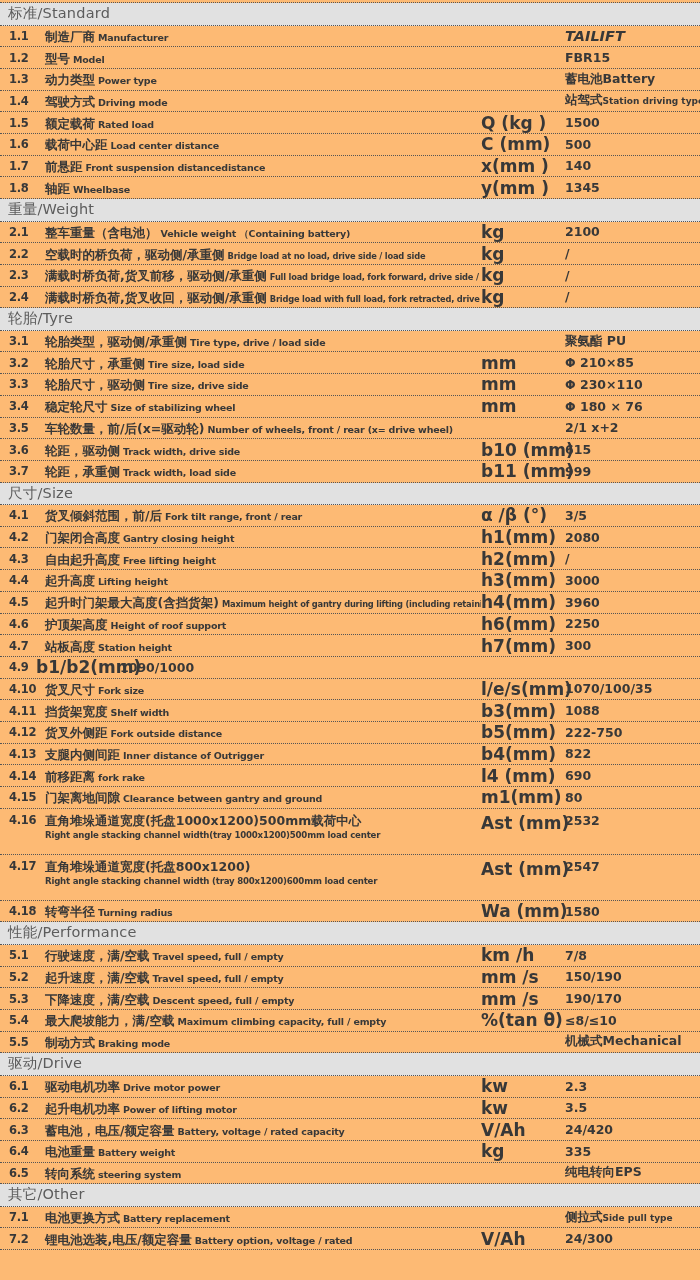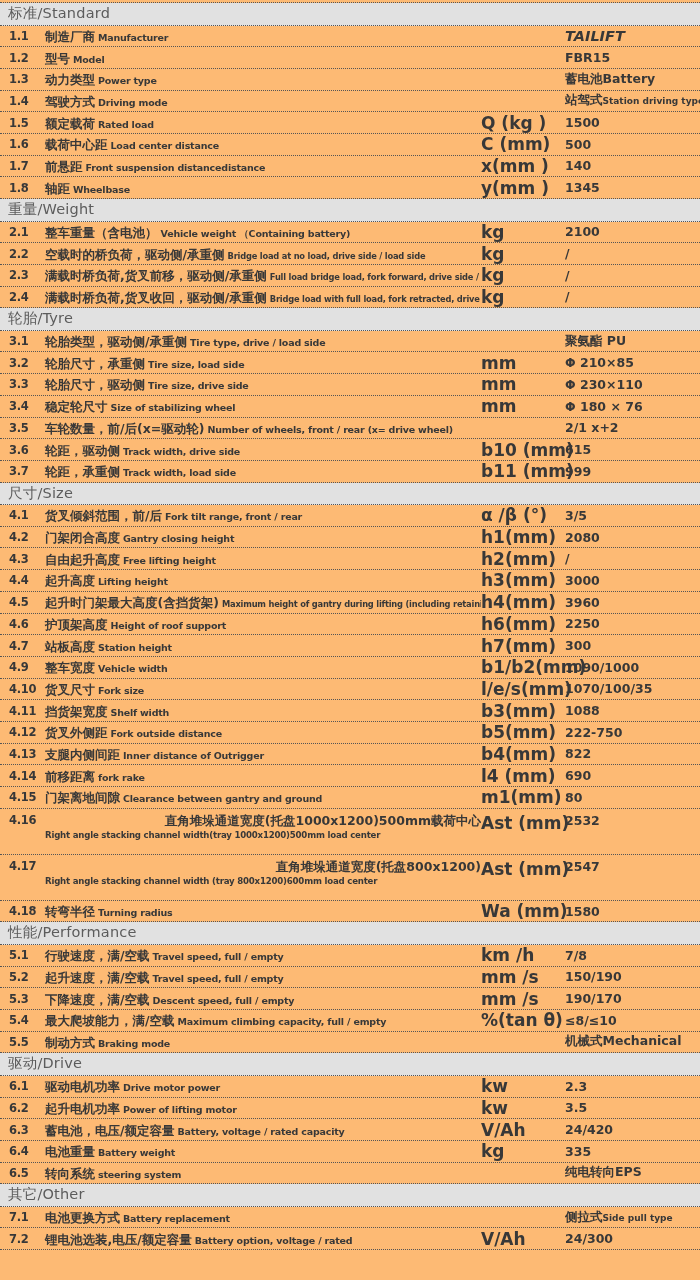--- a/index.html
+++ b/index.html
@@ -53,21 +53,21 @@
     flex: 1;
     min-width: 0;
     padding-left: 9px;
     white-space: nowrap;
     overflow: hidden;
   }
   .cn { font-size: 12.5px; font-weight: bold; }
   .en { font-size: 9.5px; font-weight: bold; margin-left: 3px; letter-spacing: -0.2px; }
   .en.sm { font-size: 8.3px; }
   .label.two-line { white-space: normal; }
-  .label.two-line .cn { display: block; line-height: 16px; text-align: right; }
+  .label.two-line .cn { display: block; line-height: 16px; }
   .label.two-line .en { display: block; margin-left: 0; font-size: 8.6px; line-height: 12px; }
   .unit {
     flex: none;
     width: 84px;
     font-size: 17px;
     font-weight: bold;
     white-space: nowrap;
   }
   .value {
     flex: none;
@@ -243,21 +243,20 @@
         <div class="value"><span class="main">2250</span></div>
       </div>
       <div class="row">
         <div class="num">4.7</div>
         <div class="label"><span class="cn">站板高度</span><span class="en">Station height</span></div>
         <div class="unit">h7(mm)</div>
         <div class="value"><span class="main">300</span></div>
       </div>
       <div class="row">
         <div class="num">4.9</div>
-        <div class="label"><span class="cn">整车宽度</span><span class="en">Vehicle width</span></div>
         <div class="unit">b1/b2(mm)</div>
         <div class="value"><span class="main">1090/1000</span></div>
       </div>
       <div class="row">
         <div class="num">4.10</div>
         <div class="label"><span class="cn">货叉尺寸</span><span class="en">Fork size</span></div>
         <div class="unit">l/e/s(mm)</div>
         <div class="value"><span class="main">1070/100/35</span></div>
       </div>
       <div class="row">

